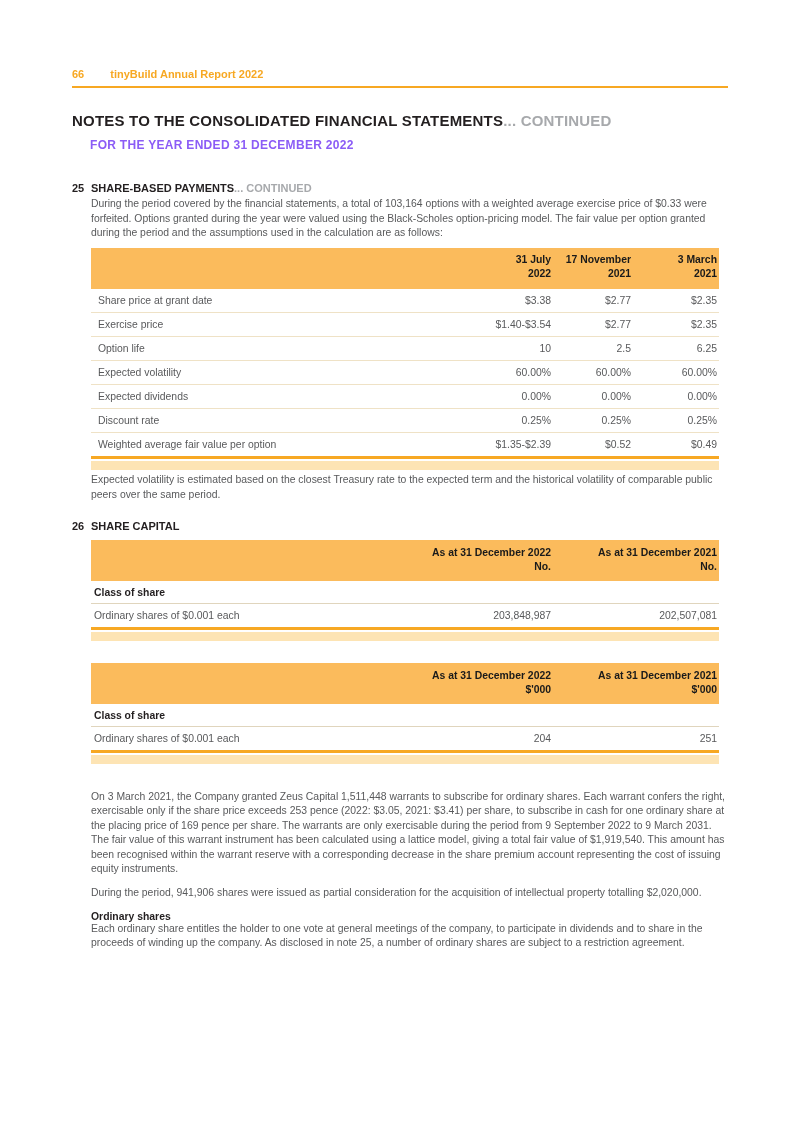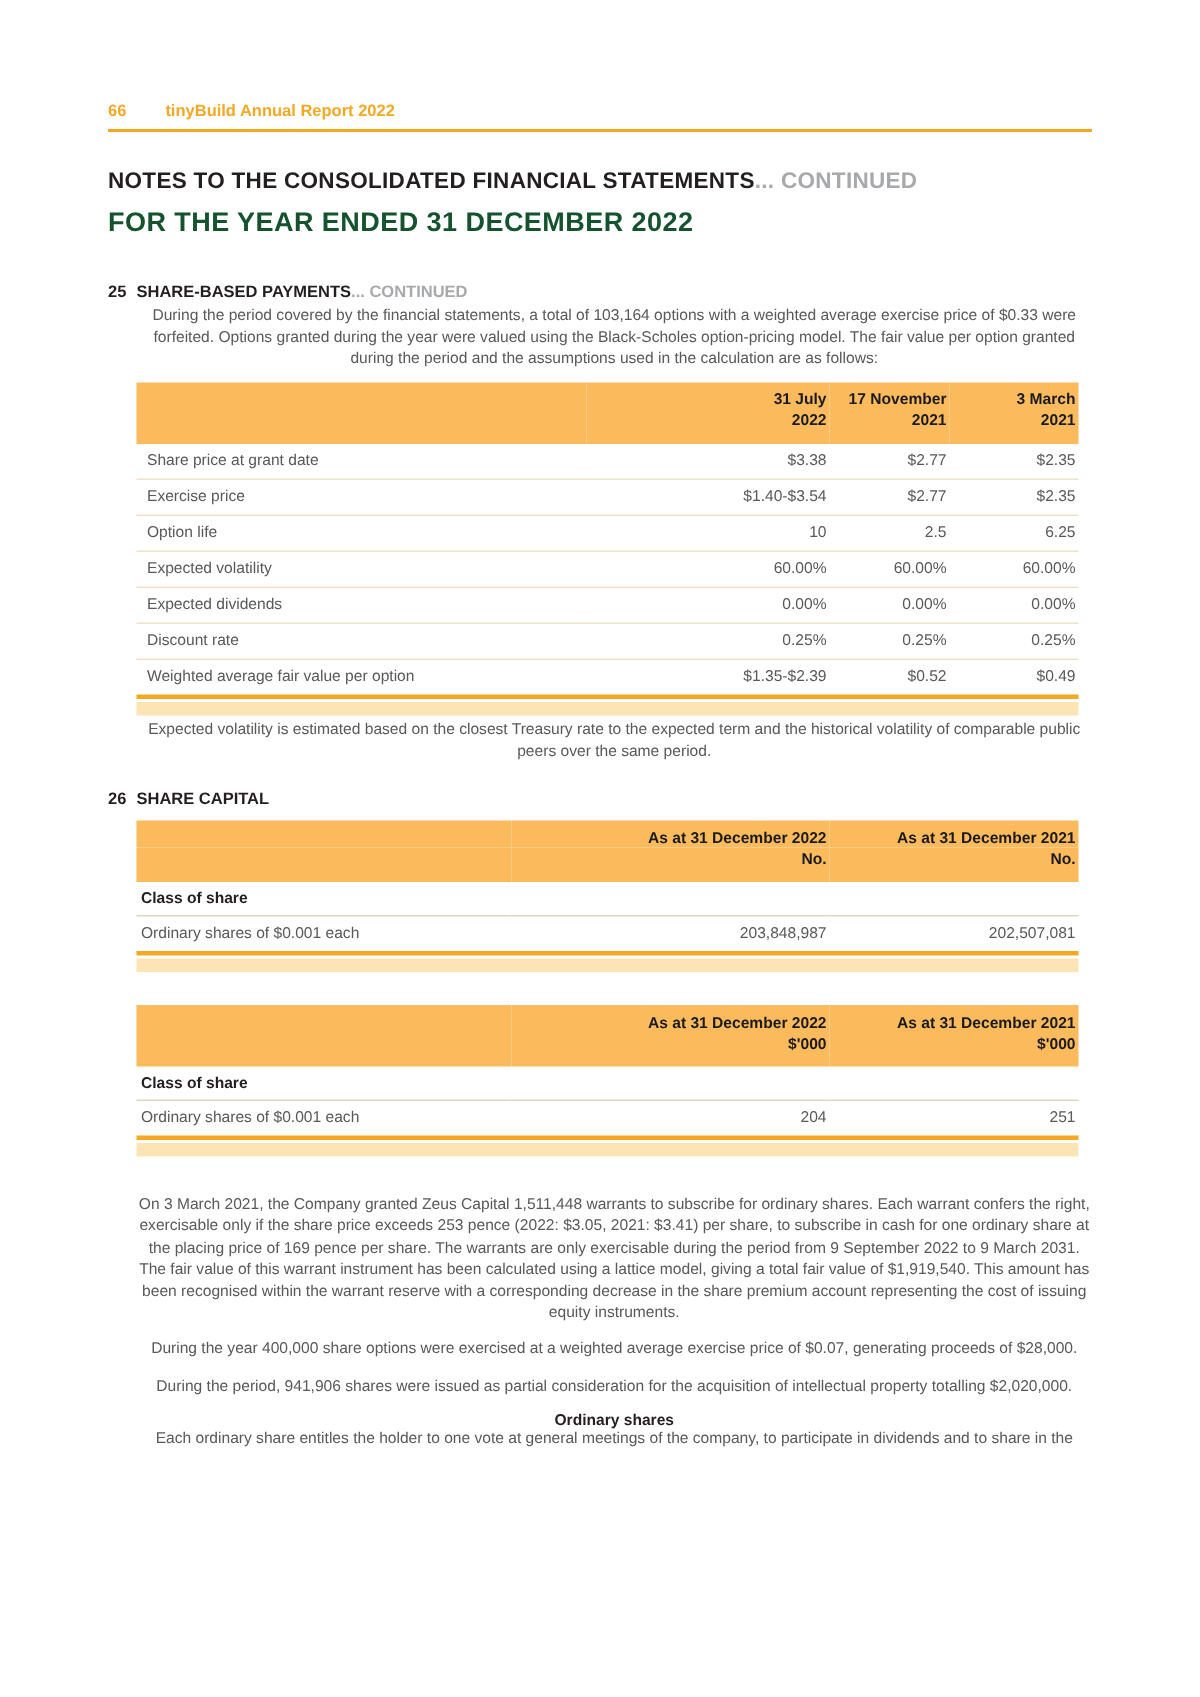--- a/index.html
+++ b/index.html
@@ -10,27 +10,27 @@
   }
   .content { padding:68px 72px 0 72px; }
 
   
   .masthead { display:flex; align-items:baseline; gap:26px; color:#F7A823; font-size:11px; font-weight:bold; }
   .rule { height:0; border:0; border-top:2px solid #F7A823; margin-top:6px; }
 
   
   h1 { margin-top:24px; font-size:15px; line-height:1.15; font-weight:700; color:#231F20; letter-spacing:0.2px; }
   .cont { color:#A7A9AC; }
-  h2 { margin-top:9px; font-size:18px; font-weight:700; color:#14532d; letter-spacing:0.3px; }
+  h2 { margin-top:9px; font-size:12px; font-weight:700; color:#8b5cf6; letter-spacing:0.3px;margin-left:18px; }
 
   .sec-head { margin-top:30px; font-size:11px; font-weight:bold; color:#231F20; }
   .sec-head.tight { margin-top:18px; }
   .sec-num { display:inline-block; width:19px; }
 
-  .indent { margin-left:19px;text-align:center; }
+  .indent { margin-left:19px; }
   p.body { font-size:10.4px; line-height:1.38; color:#58595B; margin-top:3px; }
   .para-block p.body { margin-top:0; margin-bottom:10px; }
   .bold-lead { font-size:10.4px; font-weight:bold; color:#231F20; margin-top:4px; }
 
   
   table { border-collapse:collapse; width:628px; table-layout:fixed; font-size:10.4px; margin-top:8px; }
   thead th { background:#FBBB5C; font-weight:bold; color:#1a1a1a; }
   .t25 .grant { text-align:center; padding:7px 0 5px 0; border-bottom:1.5px solid #ffffff; }
   .colh { text-align:right; vertical-align:top; padding:5px 2px 9px 0; white-space:pre-line; line-height:1.3; }
   .t26 thead .row1 th { padding:7px 2px 0 0; text-align:right; }
@@ -205,20 +205,19 @@
             <td class="val">251</td>
           </tr>
         </tbody>
       </table>
       <div class="foot-line"></div>
       <div class="foot-band"></div>
     </div>
 
     <div class="para-block indent">
       <p class="body">On 3 March 2021, the Company granted Zeus Capital 1,511,448 warrants to subscribe for ordinary shares. Each warrant confers the right, exercisable only if the share price exceeds 253 pence (2022: $3.05, 2021: $3.41) per share, to subscribe in cash for one ordinary share at the placing price of 169 pence per share. The warrants are only exercisable during the period from 9 September 2022 to 9 March 2031. The fair value of this warrant instrument has been calculated using a lattice model, giving a total fair value of $1,919,540. This amount has been recognised within the warrant reserve with a corresponding decrease in the share premium account representing the cost of issuing equity instruments.</p>
-      <p class="body">During the year 400,000 share options were exercised at a weighted average exercise price of $0.07, generating proceeds of $28,000.</p>
       <p class="body">During the period, 941,906 shares were issued as partial consideration for the acquisition of intellectual property totalling $2,020,000.</p>
       <div class="bold-lead">Ordinary shares</div>
       <p class="body">Each ordinary share entitles the holder to one vote at general meetings of the company, to participate in dividends and to share in the proceeds of winding up the company. As disclosed in note 25, a number of ordinary shares are subject to a restriction agreement.</p>
     </div>
 
   </div>
 </div>
 
 </body></html>

